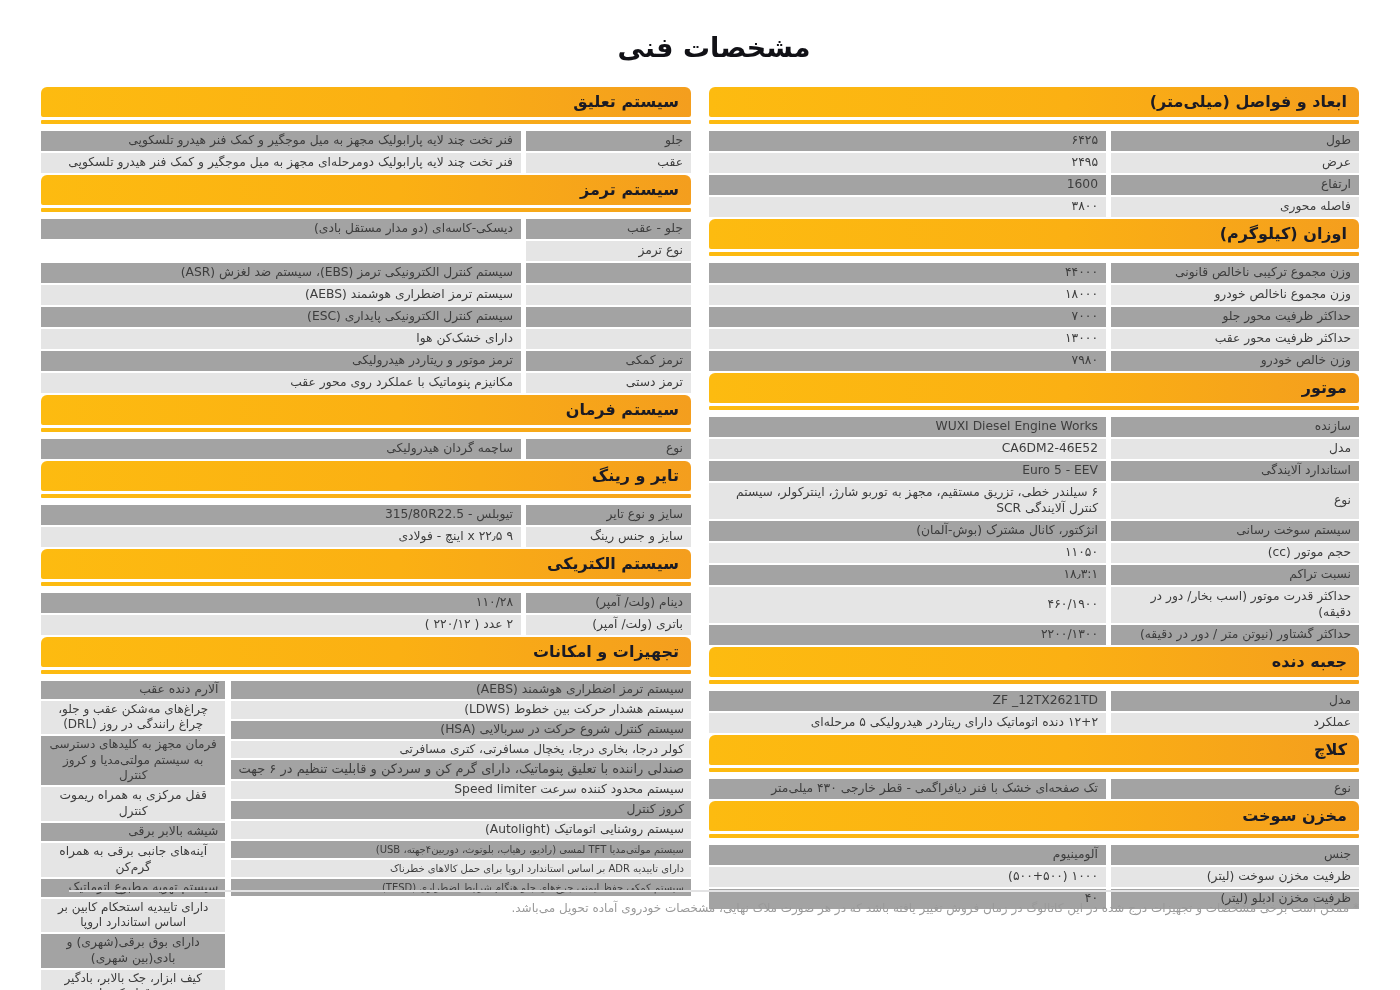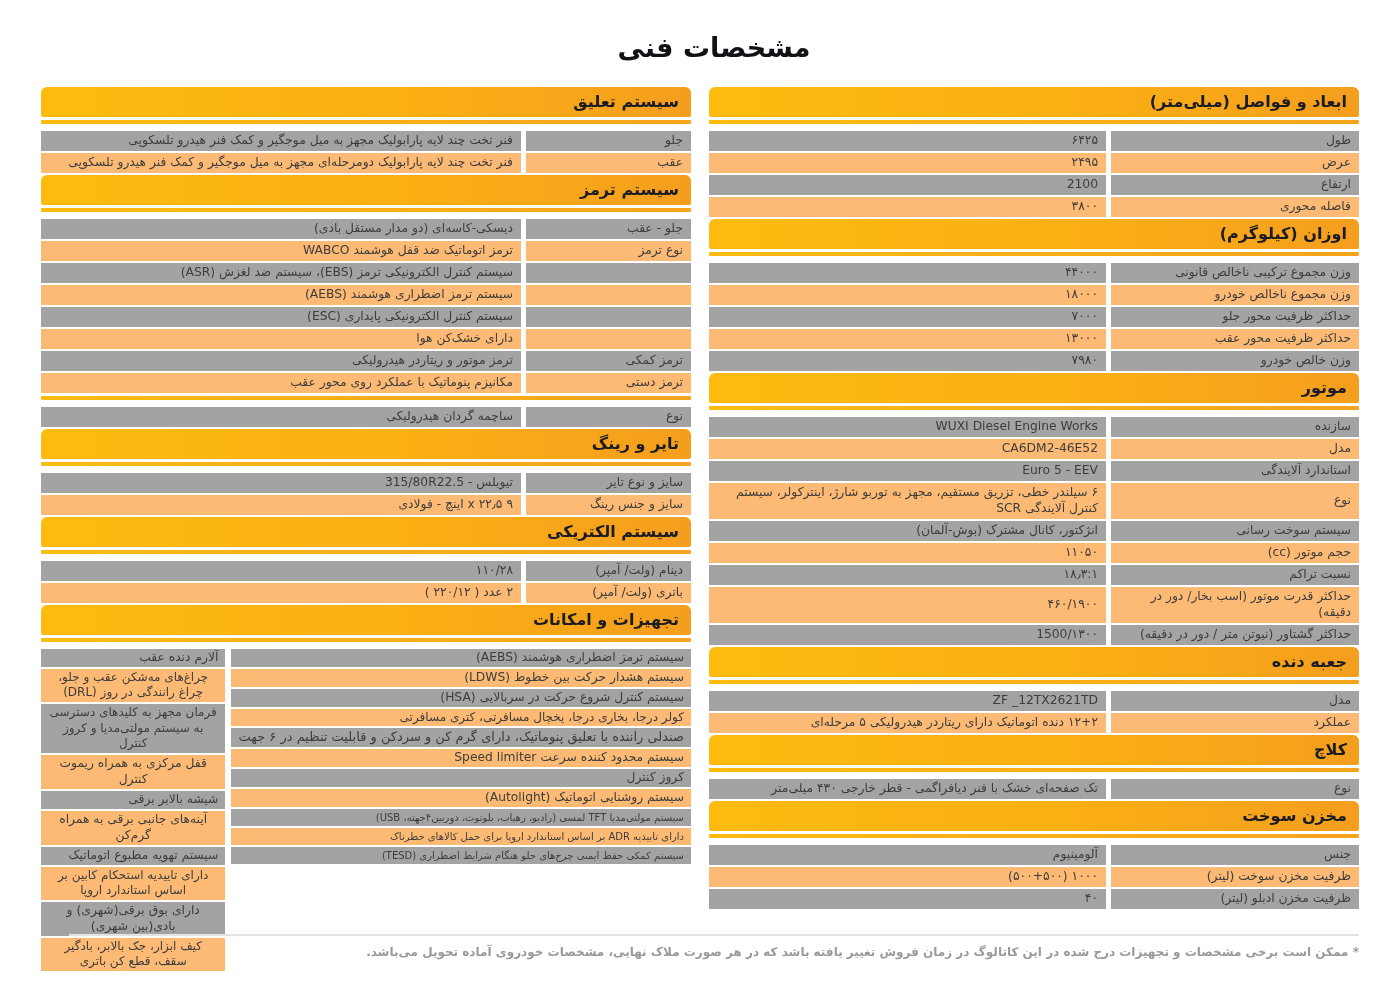--- a/index.html
+++ b/index.html
@@ -30,34 +30,34 @@
     background: linear-gradient(to left, #f6a41c, #fdbb10);
     border-radius: 1px;
   }
   .row { display: flex; gap: 5px; margin-bottom: 2px; }
   .cell {
     display: flex; align-items: center;
     min-height: 19px; padding: 2px 8px;
     font-size: 12.3px; color: #3d3d3d; line-height: 1.3;
   }
   .odd  { background: #a3a3a3; }
-  .even { background: #fdba74; }
+  .even { background: #e5e5e5; }
   .cell.label { flex: 0 0 auto; }
   .col-0 .cell.label { flex-basis: 248px; }
   .col-1 .cell.label { flex-basis: 165px; }
   .cell.value { flex: 1 1 auto; }
   .pairs { display: flex; gap: 6px; }
   .stack-a { flex: 0 0 314px; }
   .stack-b { flex: 1 1 auto; text-align: center; }
   .pairs .cell { min-height: 17px; margin-bottom: 2px; padding: 1px 7px; }
   .stack-a .cell { white-space: nowrap; overflow: hidden; }
   .fz3 { font-size: 12px; }
   .fz2 { font-size: 10px; }
   .fz1 { font-size: 13px; letter-spacing: -0.3px; }
-  .footer { position: absolute; top: 934px; right: 41px; left: 41px; font-weight: bold; }
+  .footer { position: absolute; top: 890px; right: 41px; left: 41px; }
   .footer-line { border-top: 2px solid #e3e3e4; }
   .footer-text {
     padding-top: 9px; font-size: 12px; color: #9a9a9a; text-align: right;
   }
 </style>
 </head>
 <body>
 
 <div class="page">
   <div class="title">مشخصات فنی</div>
@@ -69,21 +69,21 @@
           <div class="row">
             <div class="cell label odd">طول</div>
             <div class="cell value odd">۶۴۲۵</div>
           </div>
           <div class="row">
             <div class="cell label even">عرض</div>
             <div class="cell value even">۲۴۹۵</div>
           </div>
           <div class="row">
             <div class="cell label odd">ارتفاع</div>
-            <div class="cell value odd">2100</div>
+            <div class="cell value odd">1600</div>
           </div>
           <div class="row">
             <div class="cell label even">فاصله محوری</div>
             <div class="cell value even">۳۸۰۰</div>
           </div>
         </section>
         <section class="sec">
           <div class="sec-header">اوزان (کیلوگرم)</div>
           <div class="sec-strip"></div>
           <div class="row">
@@ -137,21 +137,21 @@
           <div class="row">
             <div class="cell label odd">نسبت تراکم</div>
             <div class="cell value odd">۱۸٫۳:۱</div>
           </div>
           <div class="row">
             <div class="cell label even">حداکثر قدرت موتور (اسب بخار/ دور در دقیقه)</div>
             <div class="cell value even">۴۶۰/۱۹۰۰</div>
           </div>
           <div class="row">
             <div class="cell label odd">حداکثر گشتاور (نیوتن متر / دور در دقیقه)</div>
-            <div class="cell value odd">1500/۱۳۰۰</div>
+            <div class="cell value odd">۲۲۰۰/۱۳۰۰</div>
           </div>
         </section>
         <section class="sec">
           <div class="sec-header">جعبه دنده</div>
           <div class="sec-strip"></div>
           <div class="row">
             <div class="cell label odd">مدل</div>
             <div class="cell value odd">ZF _12TX2621TD</div>
           </div>
           <div class="row">
@@ -199,21 +199,20 @@
         </section>
         <section class="sec">
           <div class="sec-header">سیستم ترمز</div>
           <div class="sec-strip"></div>
           <div class="row">
             <div class="cell label odd">جلو - عقب</div>
             <div class="cell value odd">دیسکی-کاسه‌ای (دو مدار مستقل بادی)</div>
           </div>
           <div class="row">
             <div class="cell label even">نوع ترمز</div>
-            <div class="cell value even">ترمز اتوماتیک ضد قفل هوشمند WABCO</div>
           </div>
           <div class="row">
             <div class="cell label odd"></div>
             <div class="cell value odd">سیستم کنترل الکترونیکی ترمز (EBS)، سیستم ضد لغزش (ASR)</div>
           </div>
           <div class="row">
             <div class="cell label even"></div>
             <div class="cell value even">سیستم ترمز اضطراری هوشمند (AEBS)</div>
           </div>
           <div class="row">
@@ -227,20 +226,21 @@
           <div class="row">
             <div class="cell label odd">ترمز کمکی</div>
             <div class="cell value odd">ترمز موتور و ریتاردر هیدرولیکی</div>
           </div>
           <div class="row">
             <div class="cell label even">ترمز دستی</div>
             <div class="cell value even">مکانیزم پنوماتیک با عملکرد روی محور عقب</div>
           </div>
         </section>
         <section class="sec">
+          <div class="sec-header">سیستم فرمان</div>
           <div class="sec-strip"></div>
           <div class="row">
             <div class="cell label odd">نوع</div>
             <div class="cell value odd">ساچمه گردان هیدرولیکی</div>
           </div>
         </section>
         <section class="sec">
           <div class="sec-header">تایر و رینگ</div>
           <div class="sec-strip"></div>
           <div class="row">

